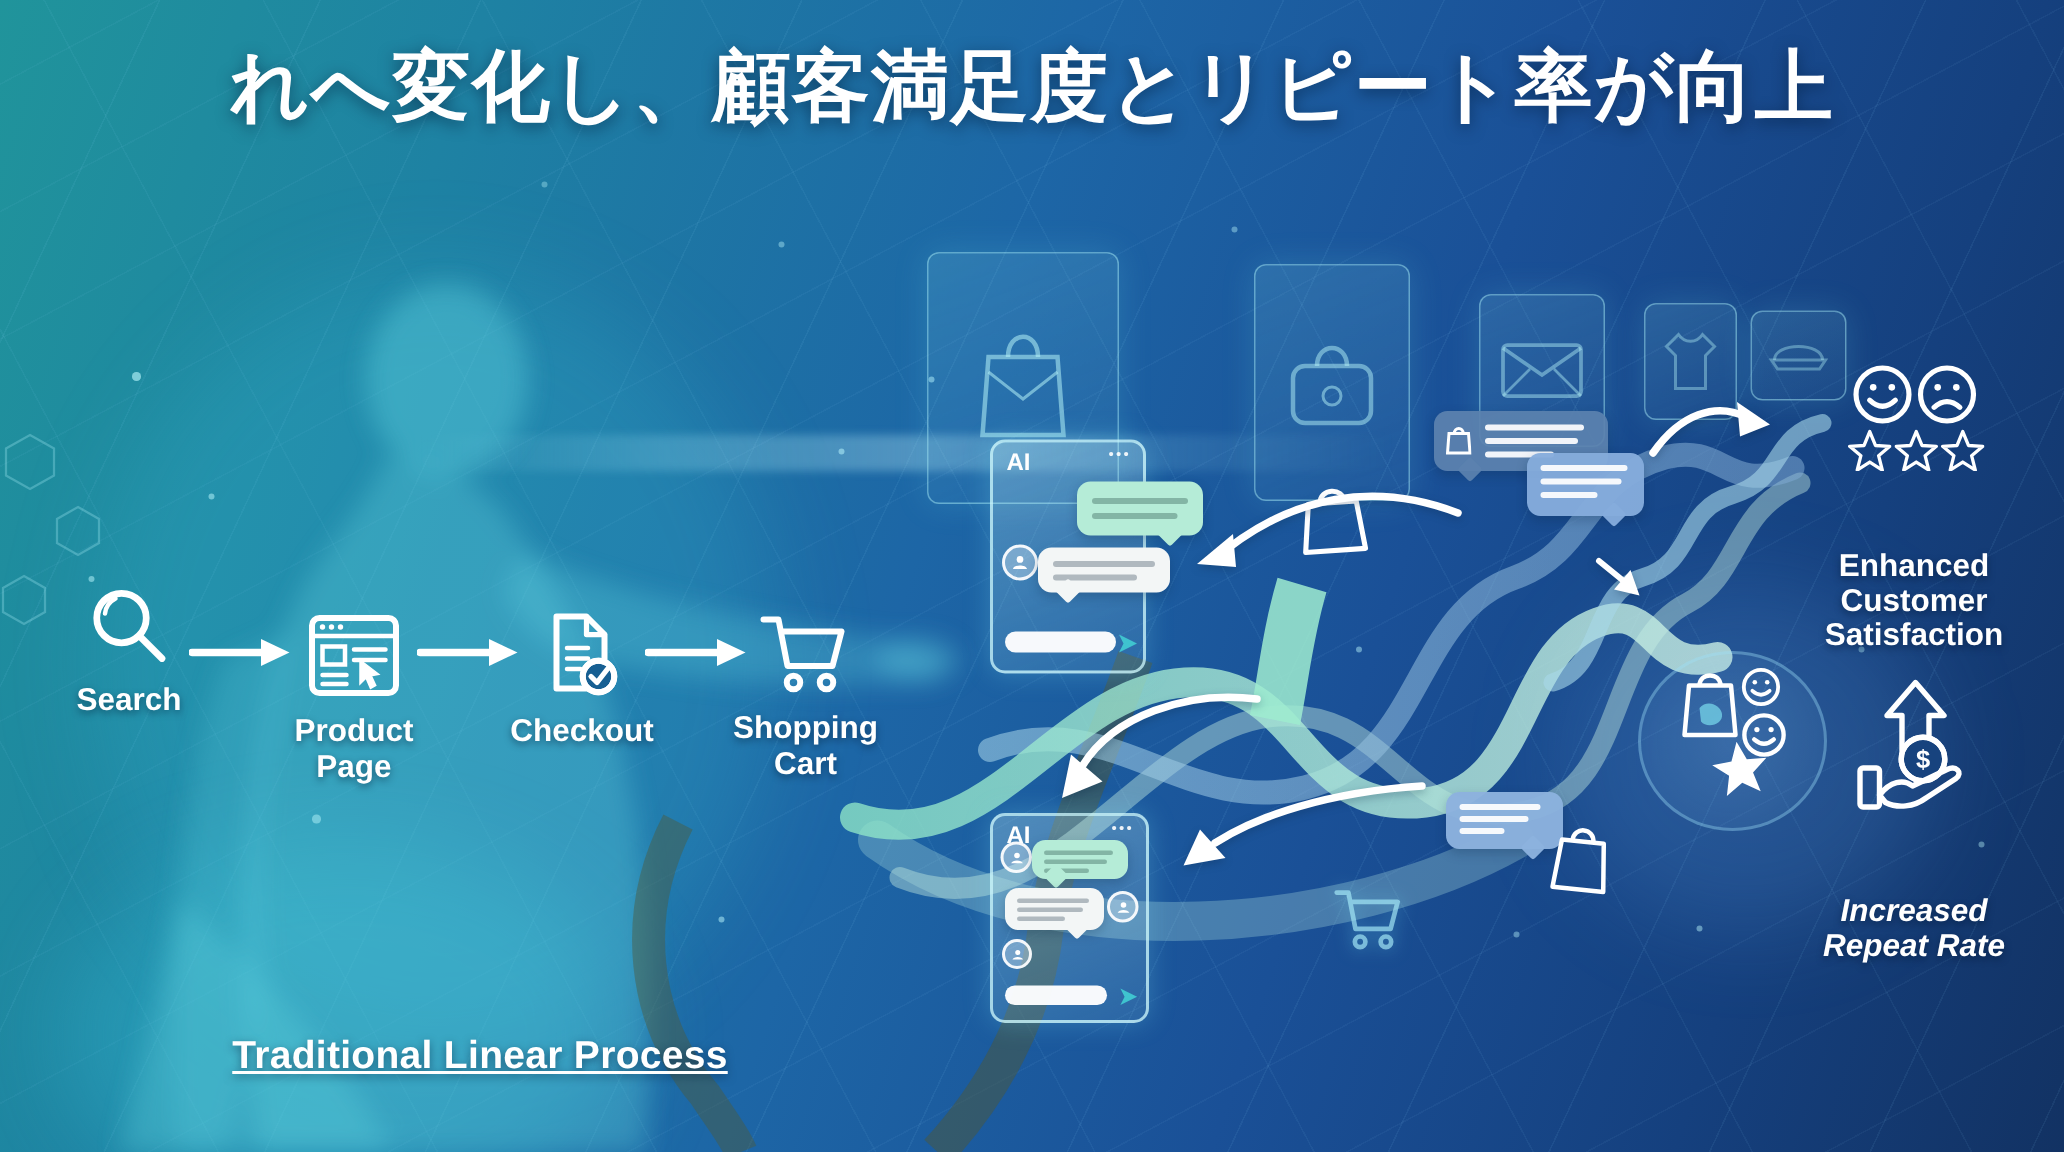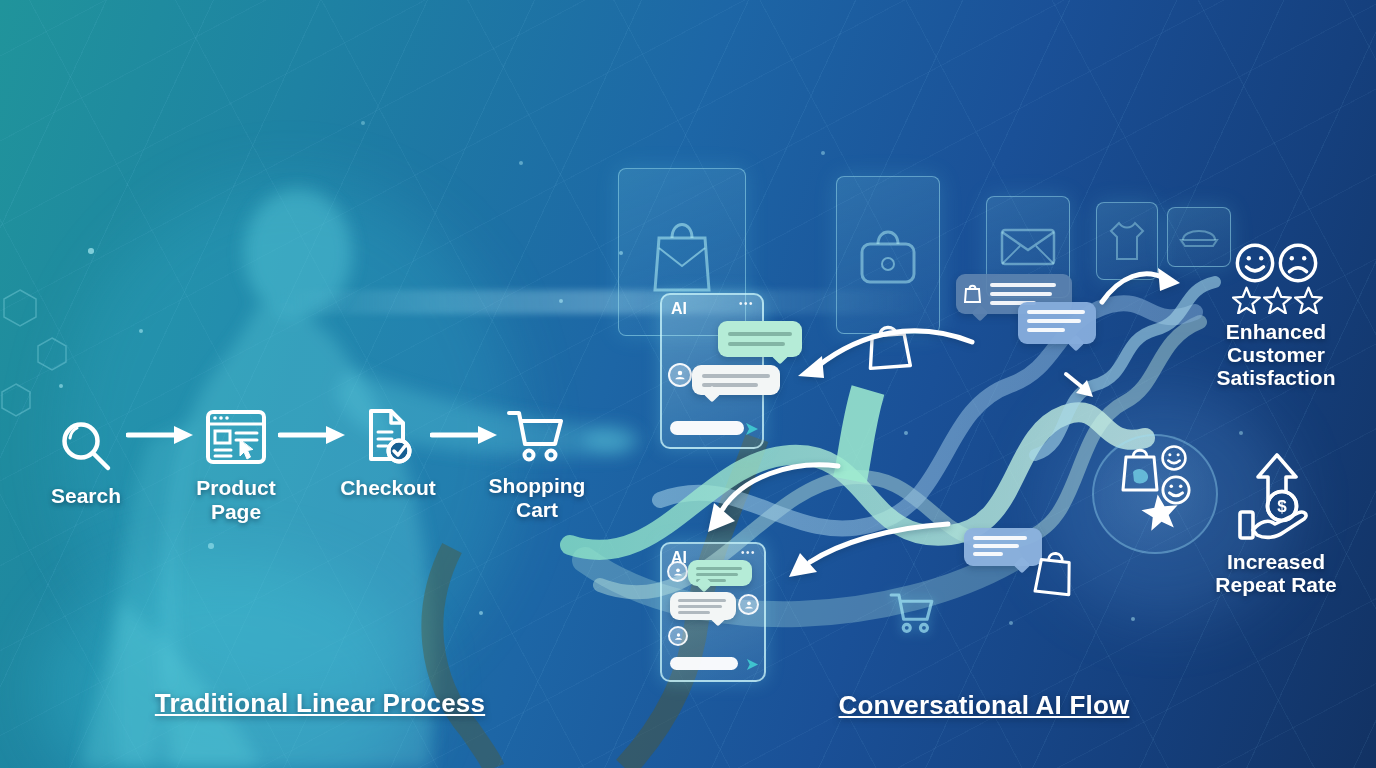--- a/index.html
+++ b/index.html
@@ -46,21 +46,21 @@
   .tail{position:absolute;width:12px;height:12px;transform:rotate(45deg);border-radius:2px;}
   .line{position:absolute;height:4px;border-radius:2px;}
   .l-mint{background:rgba(70,115,105,.45);}
   .l-grey{background:rgba(120,135,145,.55);}
   .l-white{background:rgba(255,255,255,.92);}
   .avatar{position:absolute;border:2px solid rgba(255,255,255,.92);border-radius:50%;
     background:rgba(225,242,248,.35);display:flex;align-items:center;justify-content:center;}
   .input-pill{position:absolute;background:rgba(255,255,255,.96);border-radius:8px;}
 
   .outcome-label{position:absolute;color:#fff;font-weight:700;font-size:21px;line-height:23px;
-    text-align:center;text-shadow:0 2px 5px rgba(0,25,55,.55);}
+    text-align:center;text-shadow:0 2px 5px rgba(0,25,55,.55);margin-top:46px;}
 </style>
 </head>
 <body>
 
 <div class="stage">
 
   
   <div class="ovl lines1"></div>
   <div class="ovl lines2"></div>
   <div class="abs glow" style="left:60px;top:180px;width:460px;height:520px;background:rgba(60,200,220,.18);"></div>
@@ -147,24 +147,25 @@
     <path d="M585 560 C700 642 900 622 1010 560" stroke="rgba(180,230,225,.30)" stroke-width="26" stroke-linecap="round"></path>
     <path d="M600 585 C700 625 760 490 845 478 C930 467 935 560 1020 540 C1085 524 1070 430 1125 402 C1160 384 1155 340 1200 322" stroke="#bfe7dd" stroke-opacity=".45" stroke-width="14" stroke-linecap="round"></path>
     <path d="M660 500 C740 470 790 545 870 525 C950 505 940 410 1010 385 C1060 367 1055 320 1110 305 C1150 295 1150 330 1195 312" stroke="url(#gBlue)" stroke-opacity=".55" stroke-width="16" stroke-linecap="round"></path>
     <path d="M570 545 C660 575 705 460 790 455 C870 450 865 545 950 535 C1020 527 1010 435 1065 415 C1105 400 1100 450 1145 438" stroke="url(#gMint)" stroke-opacity=".78" stroke-width="20" stroke-linecap="round"></path>
     <path d="M868 390 C858 424 856 450 850 480" stroke="#9fecd0" stroke-opacity=".85" stroke-width="34"></path>
     <path d="M1035 455 C1070 445 1060 395 1095 385 C1130 375 1120 340 1155 330 C1190 320 1180 290 1215 282" stroke="#a8d8ea" stroke-opacity=".6" stroke-width="12" stroke-linecap="round"></path>
   </svg>
 
   
   <div class="title">
-  </div>
-
-  
-  <div class="step" style="left:36px;top:416px;">
+    <div>れへ変化し、顧客満足度とリピート率が向上</div>
+  </div>
+
+  
+  <div class="step" style="left:36px;top:387px;">
     <svg width="60" height="60" viewBox="0 0 60 60" fill="none" stroke="#fff" stroke-width="4.5" stroke-linecap="round">
       <circle cx="25" cy="25" r="16.5"></circle>
         <path d="M14 22 A13 13 0 0 1 21 12" stroke-width="3"></path>
         <path d="M37.5 37.5 L52 52"></path>
     </svg>
     <div class="step-label">Search</div>
   </div>
   <svg class="abs" style="left:126px;top:424px;" width="68" height="22" viewBox="0 0 68 22">
     <path d="M2 11 H48" stroke="#fff" stroke-width="5" stroke-linecap="round"></path>
       <polygon points="48,2 67,11 48,20" fill="#fff"></polygon>
@@ -381,19 +382,18 @@
   
   <svg class="abs" style="left:1232px;top:450px;" width="90" height="100" viewBox="0 0 90 100" fill="none" stroke="#fff" stroke-width="3.6" stroke-linecap="round" stroke-linejoin="round">
     <path d="M45 5 L64 27 H54 V50 H36 V27 H26 Z"></path>
     <circle cx="50" cy="56" r="14.5" fill="#17437e"></circle>
     <circle cx="50" cy="56" r="14.5"></circle>
     <rect x="8" y="62" width="13" height="26" rx="2"></rect>
     <path d="M21 80 C28 71 37 69 43 74 L66 63 C72 60 77 65 72 69 L52 82 C44 88 33 89 25 85 Z"></path>
   </svg>
   <text></text>
   <div class="abs" style="left:1274px;top:497px;width:16px;text-align:center;color:#fff;font-size:17px;font-weight:700;">$</div>
-  <div class="outcome-label" style="left:1192px;top:550px;width:168px;">Increased Repeat Rate</div>
+  <div class="outcome-label" style="left:1192px;top:550px;width:168px;font-style:italic;">Increased Repeat Rate</div>
 
   
   <div class="caption" style="left:152px;top:688px;width:336px;">Traditional Linear Process</div>
-  <div class="caption" style="left:816px;top:690px;width:336px;">Conversational AI Flow</div>
 
 </div>
 
 </body></html>

